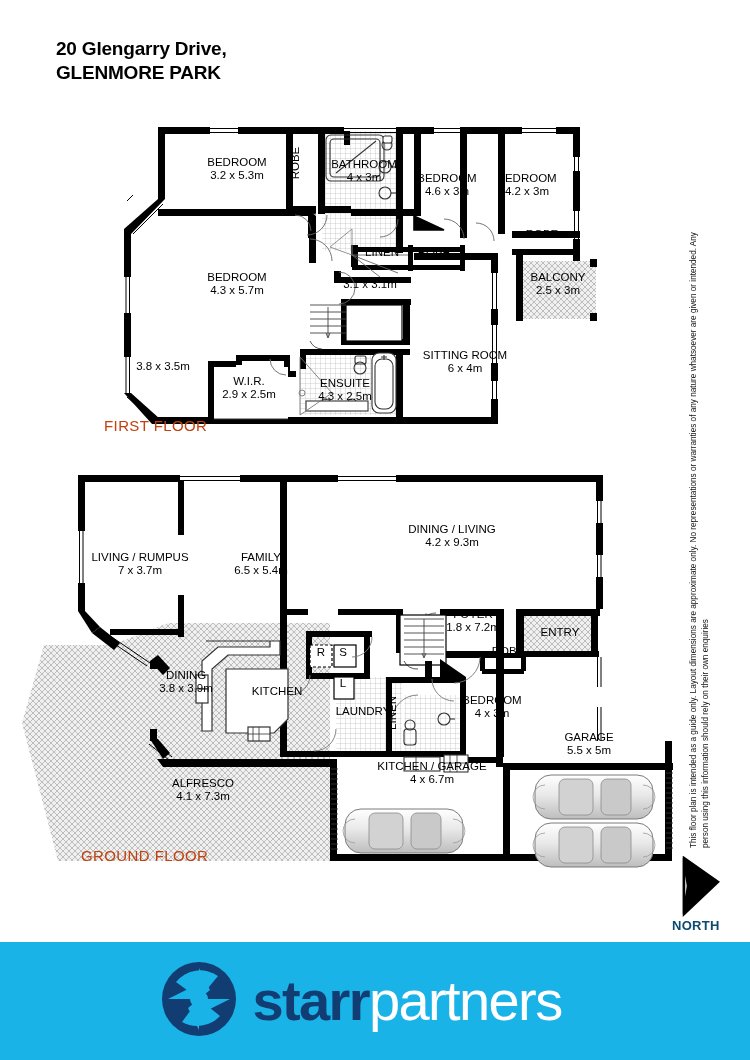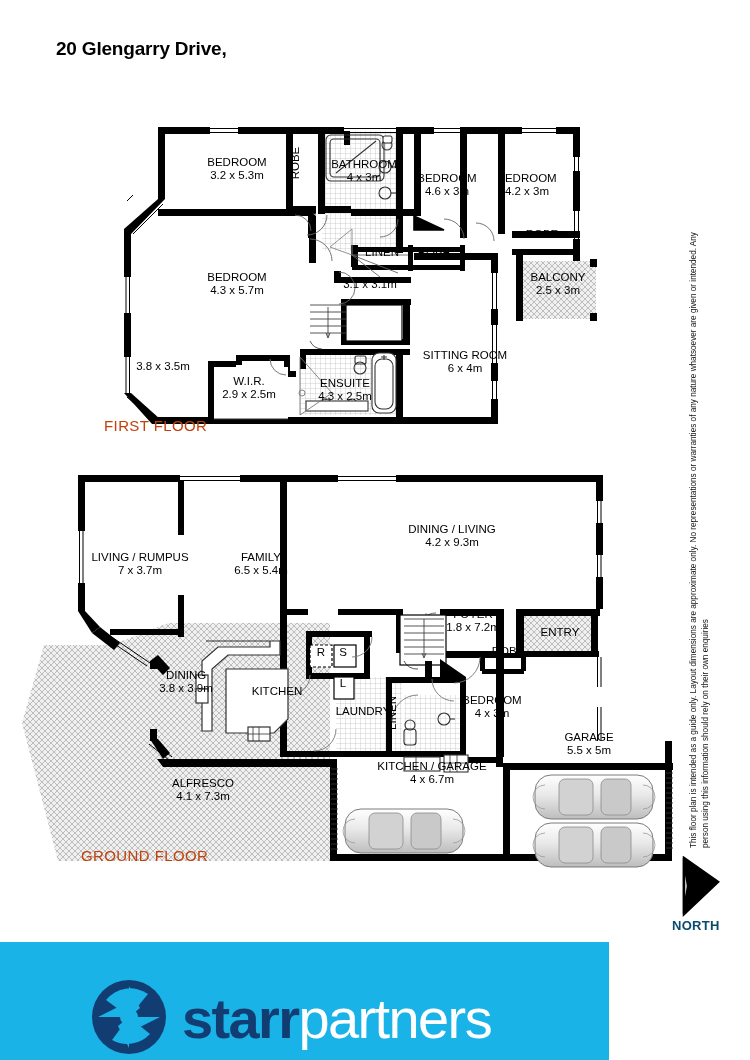--- a/index.html
+++ b/index.html
@@ -73,24 +73,24 @@
     font-size: 13px;
     font-weight: bold;
     letter-spacing: 0.3px;
     color: #0c4a6e;
   }
 
   
   #brand-banner {
     position: absolute;
     left: 0; bottom: 0;
-    width: 609px; height: 118px;
+    width: 750px; height: 118px;
     background: #1ab3e8;
     display: flex;
-    align-items: flex-end;
+    align-items: center;
     justify-content: center;
   }
   #brand-lockup {
     display: flex;
     align-items: center;
     gap: 14px;
     transform: translateX(-14px);
   }
   #brand-wordmark {
     font-size: 56px;
@@ -99,20 +99,21 @@
     white-space: nowrap;
   }
   .wm-starr { color: #123d73; font-weight: bold; }
   .wm-partners { color: #ffffff; font-weight: normal; }
 </style>
 </head>
 <body>
 
 <div id="title-block">
   <div>20 Glengarry Drive,</div>
+  <div>GLENMORE PARK</div>
 </div>
 
 <div id="plan-stage">
   <svg id="plan-svg" viewBox="0 0 690 935" xmlns="http://www.w3.org/2000/svg">
     <defs>
 
       <pattern id="tile" width="5" height="5" patternUnits="userSpaceOnUse">
         <rect width="5" height="5" fill="#ffffff"></rect>
         <path d="M0 0 L0 5 M0 0 L5 0" stroke="#b9b9b9" stroke-width="0.7"></path>
       </pattern>

